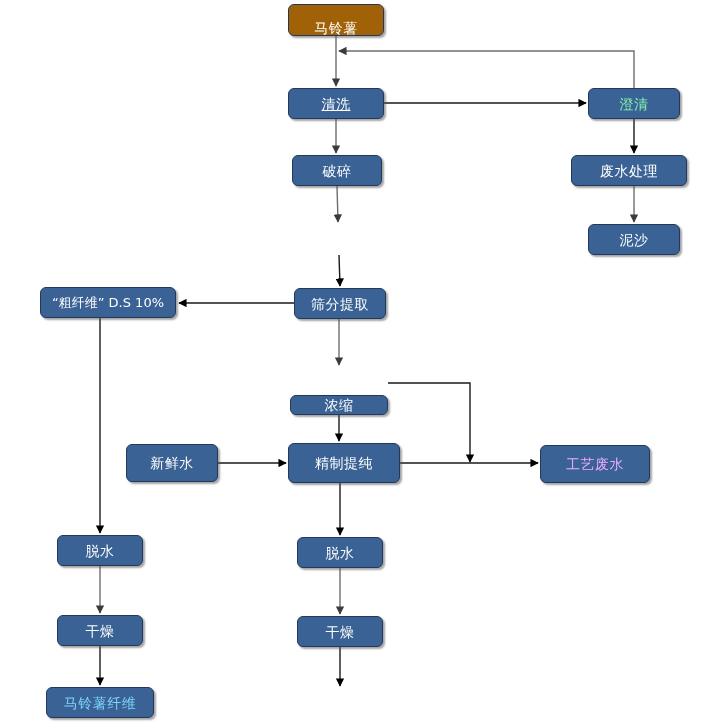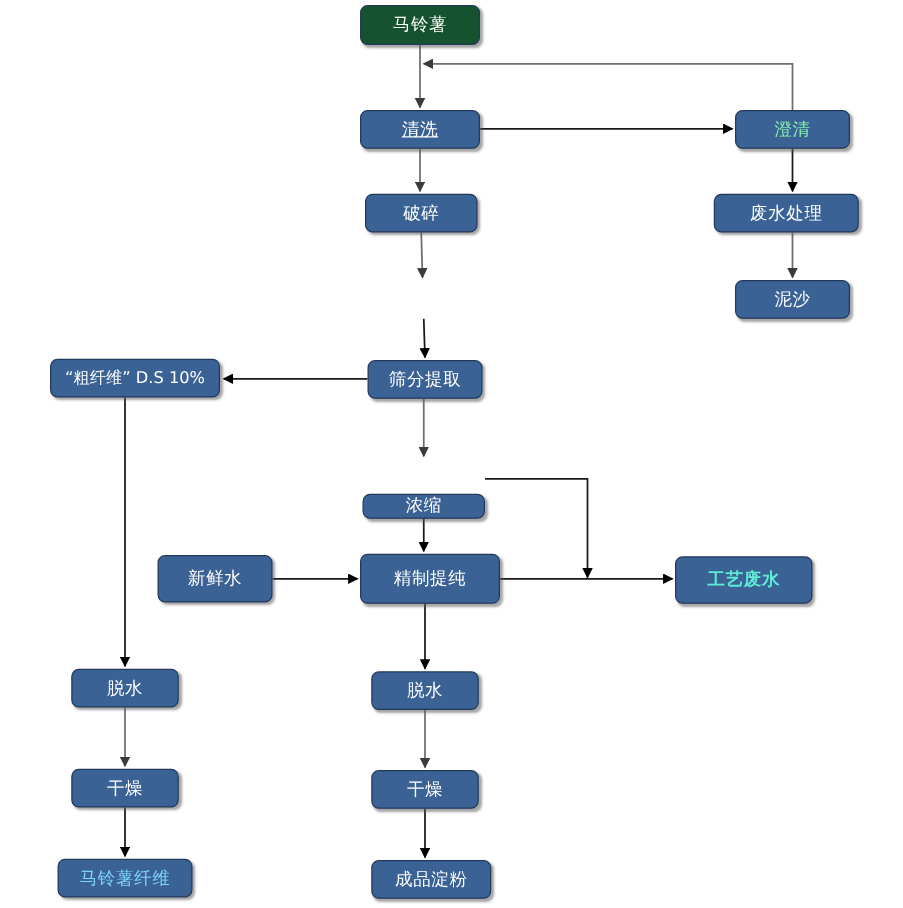--- a/index.html
+++ b/index.html
@@ -99,21 +99,21 @@
       <path d="M 100 566 L 100 613" stroke="#6e6e6e" marker-end="url(#arrow-gray)"></path>
 
       <path d="M 100 646 L 100 685" stroke="#1a1a1a" marker-end="url(#arrow-dark)"></path>
 
       <path d="M 340 568 L 340 614" stroke="#6e6e6e" marker-end="url(#arrow-gray)"></path>
 
       <path d="M 340 647 L 340 686" stroke="#1a1a1a" marker-end="url(#arrow-dark)"></path>
     </g>
   </svg>
 
-  <div class="node" style="left: 288px; top: 4px; width: 96px; height: 32px; background: #14532d; border-color: rgb(35, 57, 92); color: rgb(255, 255, 255);">
+  <div class="node" style="left: 288px; top: 4px; width: 96px; height: 32px; background: #a16207; border-color: rgb(35, 57, 92); color: rgb(255, 255, 255); align-items: flex-end;">
       <span>马铃薯</span>
     </div>
   <div class="node" style="left: 288px; top: 88px; width: 96px; height: 31px; background: rgb(58, 98, 148); border-color: rgb(35, 57, 92); color: rgb(255, 255, 255); text-decoration: underline;">
       <span>清洗</span>
     </div>
   <div class="node" style="left: 588px; top: 88px; width: 92px; height: 31px; background: rgb(58, 98, 148); border-color: rgb(35, 57, 92); color: #86efac;">
       <span>澄清</span>
     </div>
   <div class="node" style="left: 292px; top: 155px; width: 90px; height: 31px; background: rgb(58, 98, 148); border-color: rgb(35, 57, 92); color: rgb(255, 255, 255);">
       <span>破碎</span>
@@ -132,35 +132,32 @@
     </div>
   <div class="node" style="left: 290px; top: 367px; width: 98px; height: 20px; background: rgb(58, 98, 148); border-color: rgb(35, 57, 92); color: rgb(255, 255, 255); margin-top: 28px;">
       <span>浓缩</span>
     </div>
   <div class="node" style="left: 126px; top: 444px; width: 92px; height: 38px; background: rgb(58, 98, 148); border-color: rgb(35, 57, 92); color: rgb(255, 255, 255);">
       <span>新鲜水</span>
     </div>
   <div class="node" style="left: 288px; top: 443px; width: 112px; height: 40px; background: rgb(58, 98, 148); border-color: rgb(35, 57, 92); color: rgb(255, 255, 255);">
       <span>精制提纯</span>
     </div>
-  <div class="node" style="left: 540px; top: 445px; width: 110px; height: 38px; background: rgb(58, 98, 148); border-color: rgb(35, 57, 92); color: #5eead4; font-weight: bold;">
+  <div class="node" style="left: 540px; top: 445px; width: 110px; height: 38px; background: rgb(58, 98, 148); border-color: rgb(35, 57, 92); color: #f0abfc;">
       <span>工艺废水</span>
     </div>
   <div class="node" style="left: 57px; top: 535px; width: 86px; height: 31px; background: rgb(58, 98, 148); border-color: rgb(35, 57, 92); color: rgb(255, 255, 255);">
       <span>脱水</span>
     </div>
   <div class="node" style="left: 297px; top: 537px; width: 86px; height: 31px; background: rgb(58, 98, 148); border-color: rgb(35, 57, 92); color: rgb(255, 255, 255);">
       <span>脱水</span>
     </div>
   <div class="node" style="left: 57px; top: 615px; width: 86px; height: 31px; background: rgb(58, 98, 148); border-color: rgb(35, 57, 92); color: rgb(255, 255, 255);">
       <span>干燥</span>
     </div>
   <div class="node" style="left: 297px; top: 616px; width: 86px; height: 31px; background: rgb(58, 98, 148); border-color: rgb(35, 57, 92); color: rgb(255, 255, 255);">
       <span>干燥</span>
     </div>
   <div class="node" style="left: 46px; top: 687px; width: 108px; height: 31px; background: rgb(58, 98, 148); border-color: rgb(35, 57, 92); color: #7dd3fc;">
       <span>马铃薯纤维</span>
     </div>
-  <div class="node" style="left: 297px; top: 688px; width: 96px; height: 31px; background: rgb(58, 98, 148); border-color: rgb(35, 57, 92); color: rgb(255, 255, 255);">
-      <span>成品淀粉</span>
-    </div>
 
 </div>
 
 </body></html>

